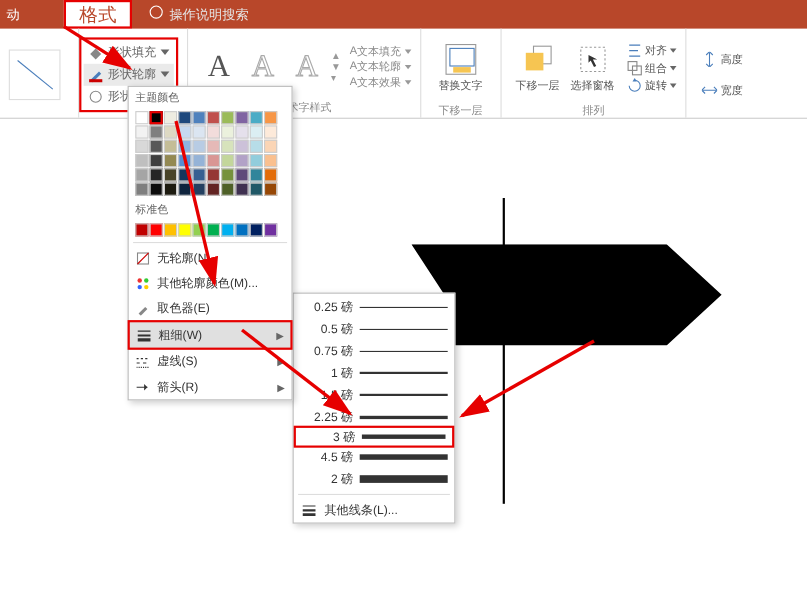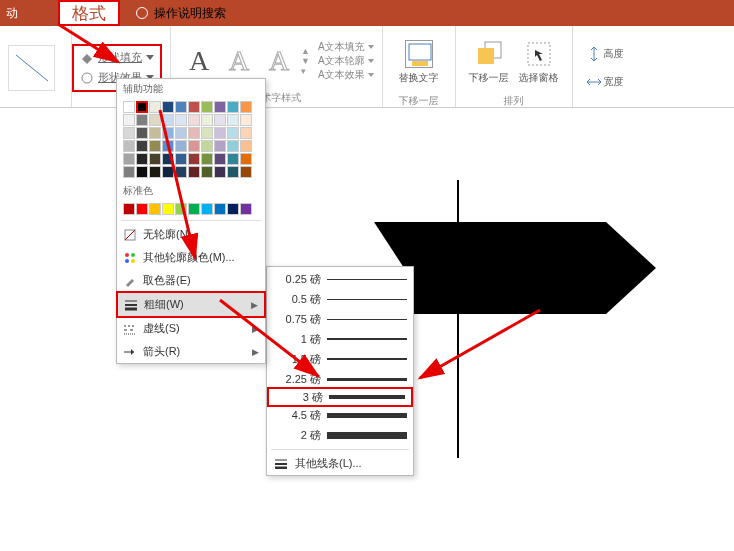--- a/index.html
+++ b/index.html
@@ -2,34 +2,34 @@
 <html><head>
 <meta charset="utf-8">
 <style>
 * { box-sizing: border-box; margin: 0; padding: 0; font-family: "Microsoft YaHei", sans-serif; }
 body { width: 734px; height: 551px; background: #fff; position: relative; overflow: hidden; }
 
 
 .tabbar { height: 26px; background: #b8472a; display: flex; align-items: center; }
 .tab-active { background: #fff; color: #b8472a; height: 26px; padding: 0 12px; display: flex; align-items: center; font-size: 12px; margin-left: 40px; border: 2px solid #e60000; }
 .tab-label { font-size: 17px; }
-.help { display: flex; align-items: center; margin-left: 16px; color: #000000; font-size: 12px; }
+.help { display: flex; margin-left: 16px; color: #e5e5e5; font-size: 12px; }
 .help .bulb { width: 12px; height: 12px; border-radius: 50%; border: 1px solid #fff; margin-right: 6px; }
 
 
 .ribbon { height: 82px; border-bottom: 1px solid #ccc; display: flex; }
 .grp { border-right: 1px solid #ddd; padding: 4px 8px 2px 8px; display: flex; flex-direction: column; justify-content: space-between; }
 .grp .title { text-align: center; font-size: 10px; color: #888; }
 .grp .body { flex: 1; display: flex; align-items: center; }
 
 .line-sample { width: 52px; height: 46px; border: 1px solid #ddd; display: flex; align-items: center; justify-content: center; margin-right: 8px; }
 .line-sample svg line { stroke: #4a7ebb; stroke-width: 1; }
 
 .shape-style { display: flex; flex-direction: column; font-size: 11px; color: #666; border: 2px solid #e60000; padding: 2px; }
-.shape-style .row { display: flex; align-items: center; height: 20px; padding: 0 4px; text-decoration: underline; }
+.shape-style .row { display: flex; align-items: center; height: 20px; padding: 0 4px; }
 .shape-style .row.hl { background: #eaeaea; }
 .shape-style .ico { width: 14px; height: 14px; margin-right: 4px; display: inline-block; }
 .shape-style .tri { width: 0; height: 0; border-left: 4px solid transparent; border-right: 4px solid transparent; border-top: 5px solid #666; margin-left: 4px; }
 
 .letterA { width: 40px; height: 46px; display: flex; align-items: center; justify-content: center; font-size: 28px; color: #555; font-family: serif; border: 1px solid transparent; }
 .letterA.outline { -webkit-text-stroke: 1px #aaa; color: transparent; }
 .wa-list { display: flex; flex-direction: column; font-size: 10px; color: #888; margin-left: 6px; }
 .wa-list div { display: flex; align-items: center; }
 .wa-list .tri { width: 0; height: 0; border-left: 3px solid transparent; border-right: 3px solid transparent; border-top: 4px solid #999; margin-left: 3px; }
 
@@ -101,20 +101,30 @@
       <div class="shape-style">
         <div class="row">
           <span class="ico">
             <svg width="14" height="14">
                 <path d="M2 8 L7 3 L12 8 L7 13 Z" fill="#888"></path>
               </svg>
           </span>
           <span>形状填充</span>
           <span class="tri"></span>
         </div>
+        <div class="row hl">
+          <span class="ico">
+            <svg width="14" height="14">
+                <path d="M2 12 L10 4 L12 6 L4 14 Z" fill="#4a7ebb"></path>
+                <rect x="1" y="11" width="12" height="3" fill="#c00"></rect>
+              </svg>
+          </span>
+          <span>形状轮廓</span>
+          <span class="tri"></span>
+        </div>
         <div class="row">
           <span class="ico">
             <svg width="14" height="14">
                 <circle cx="7" cy="7" r="5" fill="none" stroke="#888"></circle>
               </svg>
           </span>
           <span>形状效果</span>
           <span class="tri"></span>
         </div>
       </div>
@@ -169,41 +179,54 @@
       </div>
       <div class="big-btn" style="width:50px">
         <div class="ico-box" style="border:none">
           <svg width="28" height="28">
               <rect x="3" y="3" width="22" height="22" fill="none" stroke="#999" stroke-dasharray="2"></rect>
               <path d="M10 10 L18 14 L14 14 L17 20 L15 21 L12 15 L10 17 Z" fill="#333"></path>
             </svg>
         </div>
         <span>选择窗格</span>
       </div>
+      <div class="arr-group">
+        <div class="row"><svg width="14" height="14">
+              <path d="M2 2h10M2 7h8M2 12h10" stroke="#4a7ebb"></path>
+            </svg>&nbsp;<span>对齐</span><span class="tri"></span></div>
+        <div class="row"><svg width="14" height="14">
+              <rect x="1" y="1" width="8" height="8" fill="none" stroke="#888"></rect>
+              <rect x="5" y="5" width="8" height="8" fill="none" stroke="#888"></rect>
+            </svg>&nbsp;<span>组合</span><span class="tri"></span></div>
+        <div class="row"><svg width="14" height="14">
+              <path d="M7 2 A5 5 0 1 1 2 7" fill="none" stroke="#4a7ebb"></path>
+              <path d="M7 0 L9 3 L5 3 Z" fill="#4a7ebb"></path>
+            </svg>&nbsp;<span>旋转</span><span class="tri"></span></div>
+      </div>
     </div>
     <div class="title">排列</div>
   </div>
 
   <div class="grp" style="border-right:none">
     <div class="body">
       <div class="arr-group">
         <div class="row"><svg width="14" height="14">
               <path d="M7 1v12M4 3l3-3 3 3M4 11l3 3 3-3" stroke="#4a7ebb" fill="none"></path>
             </svg>&nbsp;<span>高度</span></div>
         <div class="row" style="margin-top:12px"><svg width="14" height="14">
               <path d="M1 7h12M3 4l-3 3 3 3M11 4l3 3-3 3" stroke="#4a7ebb" fill="none"></path>
             </svg>&nbsp;<span>宽度</span></div>
       </div>
     </div>
     <div class="title"></div>
   </div>
 </div>
 
 <div class="panel-outline">
-  <div class="hdr">辅助功能</div>
+  <div class="hdr">主题颜色</div>
   <div class="swatches" id="theme-swatches">
       <div class="swrow">
         <div class="sw" style="background: rgb(255, 255, 255);"></div>
         <div class="sw first-sw" style="background: rgb(0, 0, 0);"></div>
         <div class="sw" style="background: rgb(238, 236, 225);"></div>
         <div class="sw" style="background: rgb(31, 73, 125);"></div>
         <div class="sw" style="background: rgb(79, 129, 189);"></div>
         <div class="sw" style="background: rgb(192, 80, 77);"></div>
         <div class="sw" style="background: rgb(155, 187, 89);"></div>
         <div class="sw" style="background: rgb(128, 100, 162);"></div>

